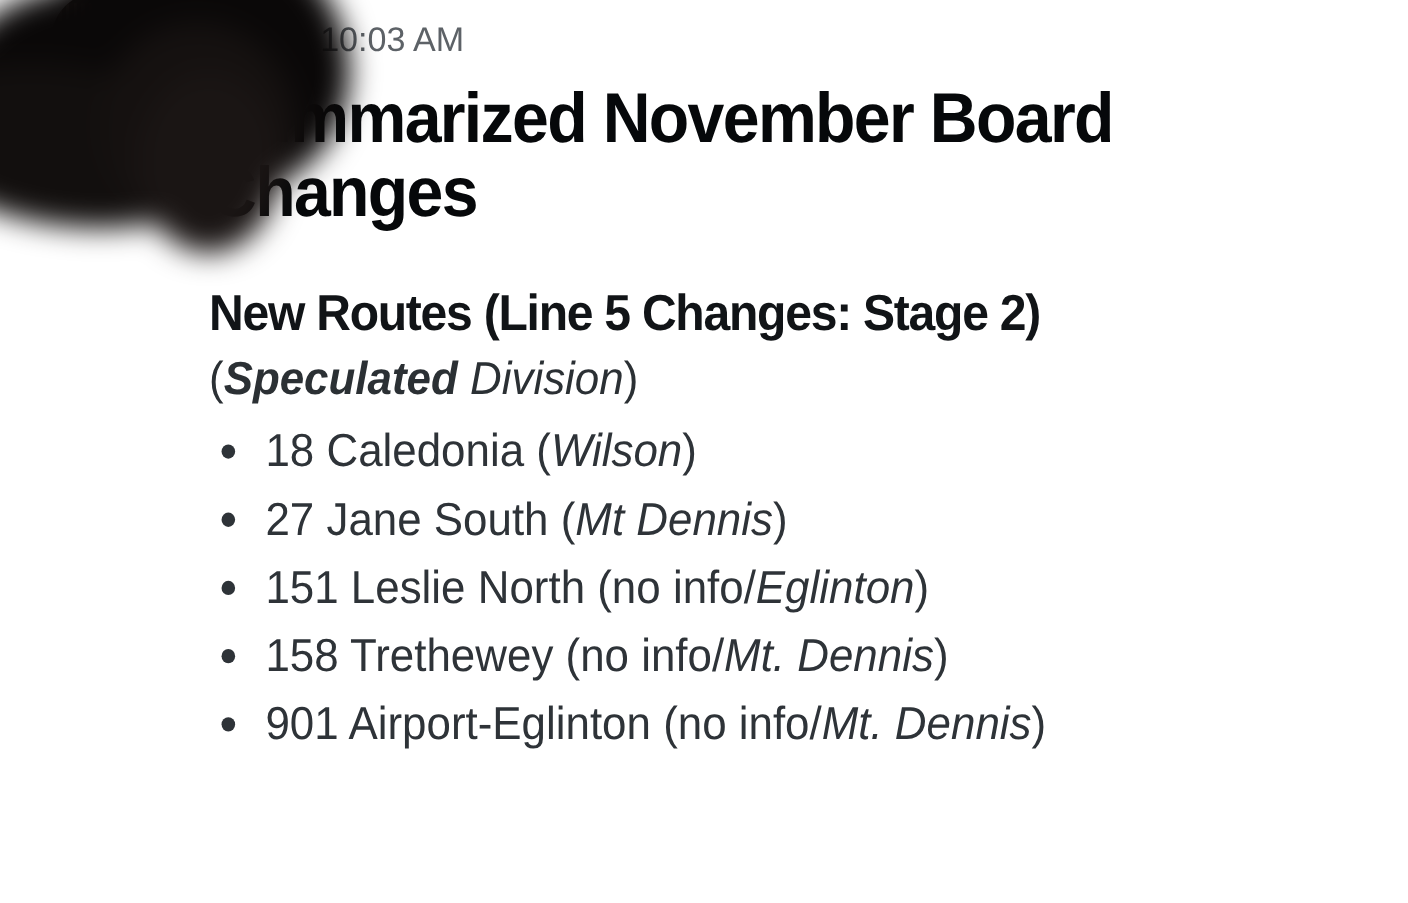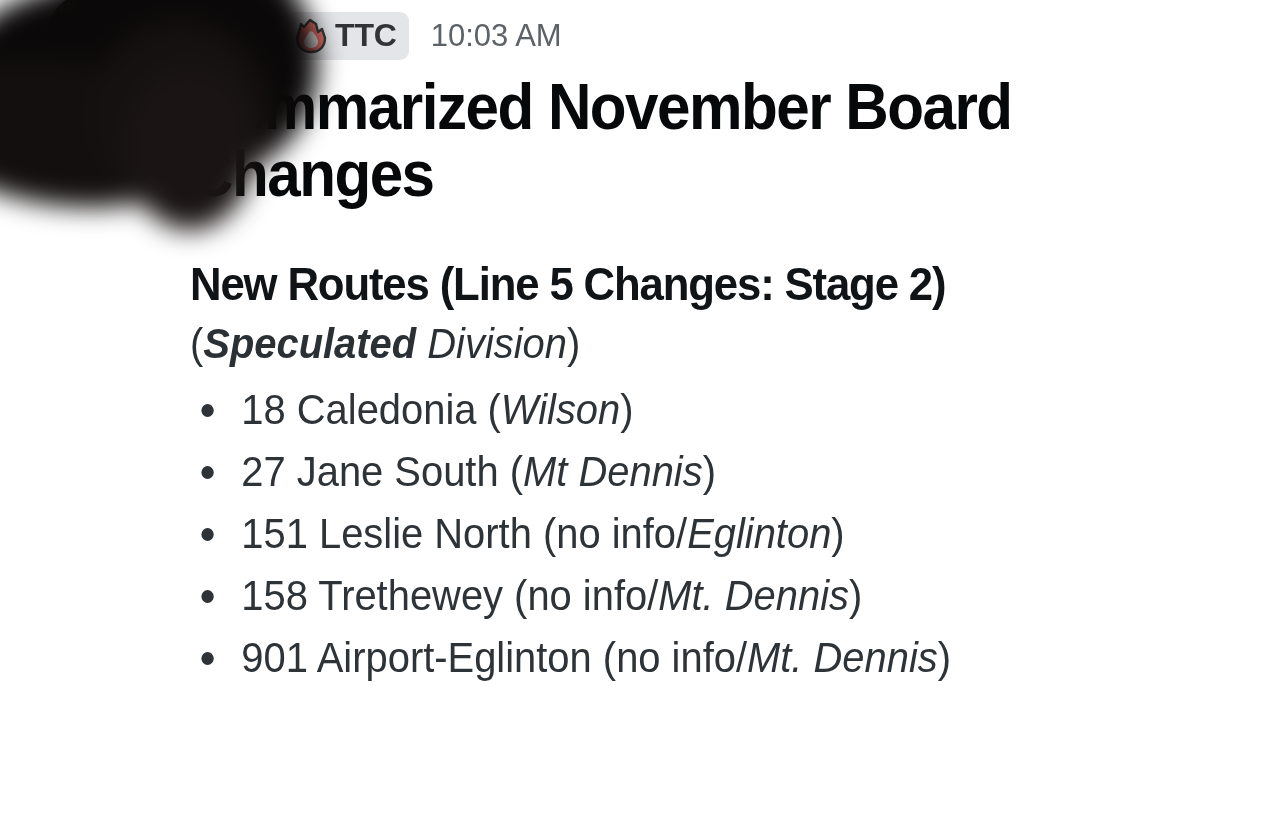--- a/index.html
+++ b/index.html
@@ -207,30 +207,20 @@
 <body>
 
 <div id="screen">
 
   <div class="msg-header">
 
     <div class="avatar"></div>
 
     <span class="username">layster</span>
 
-    <span class="role-badge">
-      <span style="display:inline-flex;align-items:center;">
-        <svg width="34" height="36" viewBox="0 0 34 36" aria-hidden="true">
-          <path d="M16 2 L10 9 L7 6 L5 14 L3 20 C3 29 9 34 17 34 C25 34 31 29 31 20 L28 11 L24 14 L22 6 Z" fill="#e8736c" stroke="#3a3a3a" stroke-width="2.4" stroke-linejoin="round"></path>
-          <path d="M16 13 L12 19 L10 23 C10 28 13 30 17 30 C21 30 24 28 24 23 L22 18 L19 14 Z" fill="#fdeeee"></path>
-          <path d="M15 17 L13 21 C13 25 15 27 17 27 C19 27 21 25 21 22 L19 18 Z" fill="#ffffff"></path>
-        </svg>
-      </span>
-      <span class="badge-label">TTC</span>
-    </span>
 
     <span class="timestamp">10:03 AM</span>
   </div>
 
   <div class="msg-body">
 
     <h1 class="h1">Summarized November Board Changes</h1>
 
     <h2 class="h2">New Routes (Line 5 Changes: Stage 2)</h2>
 

